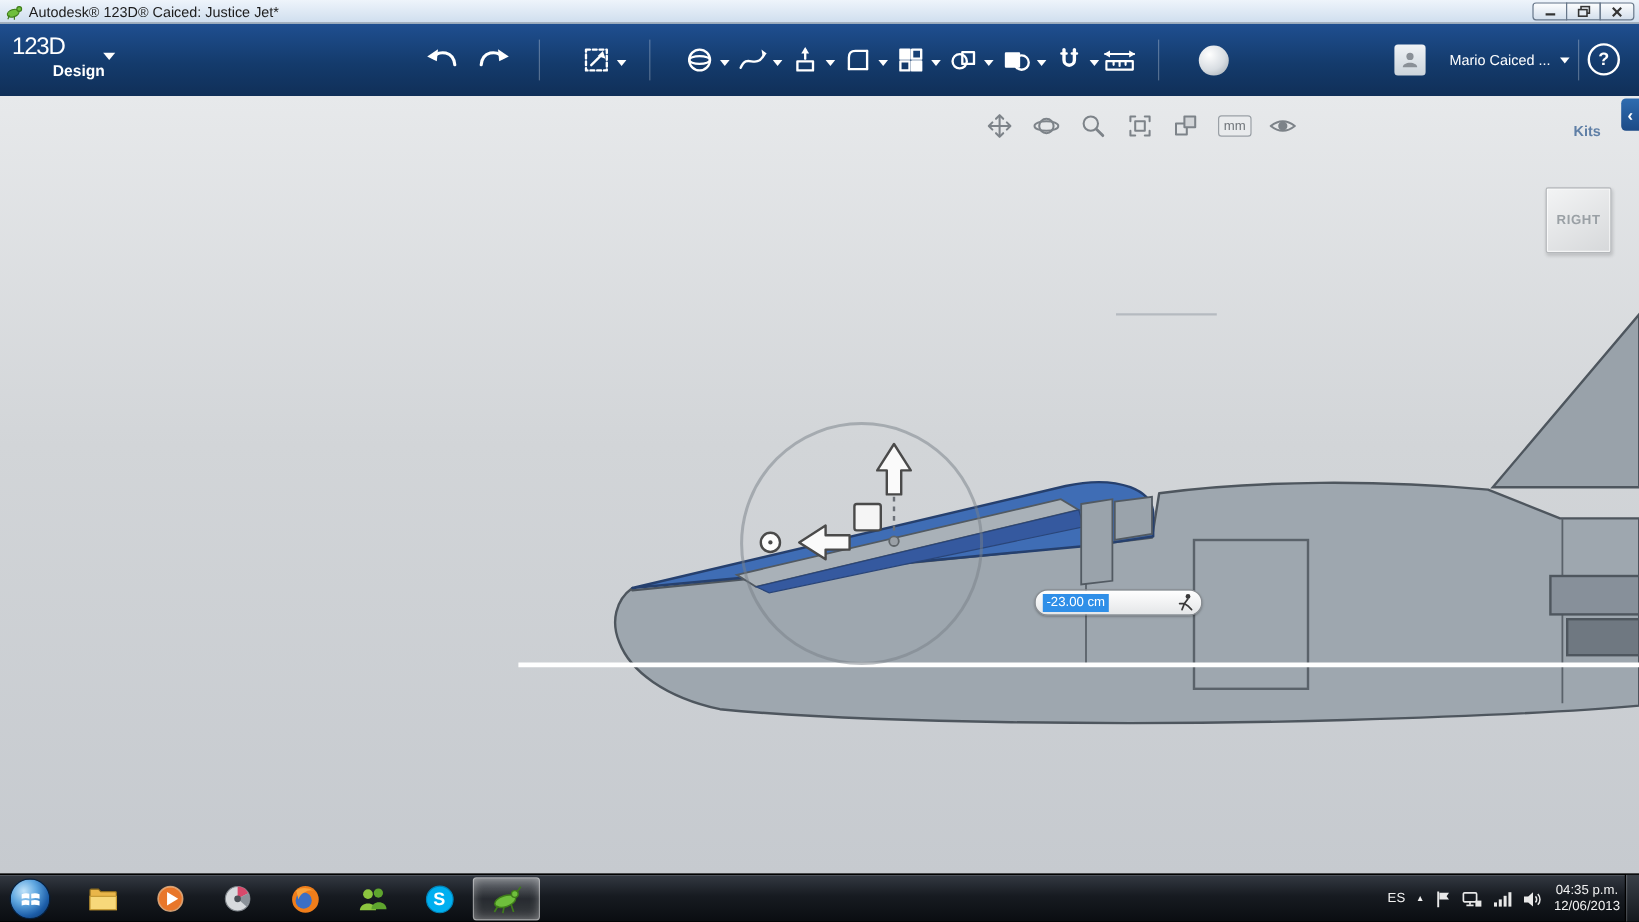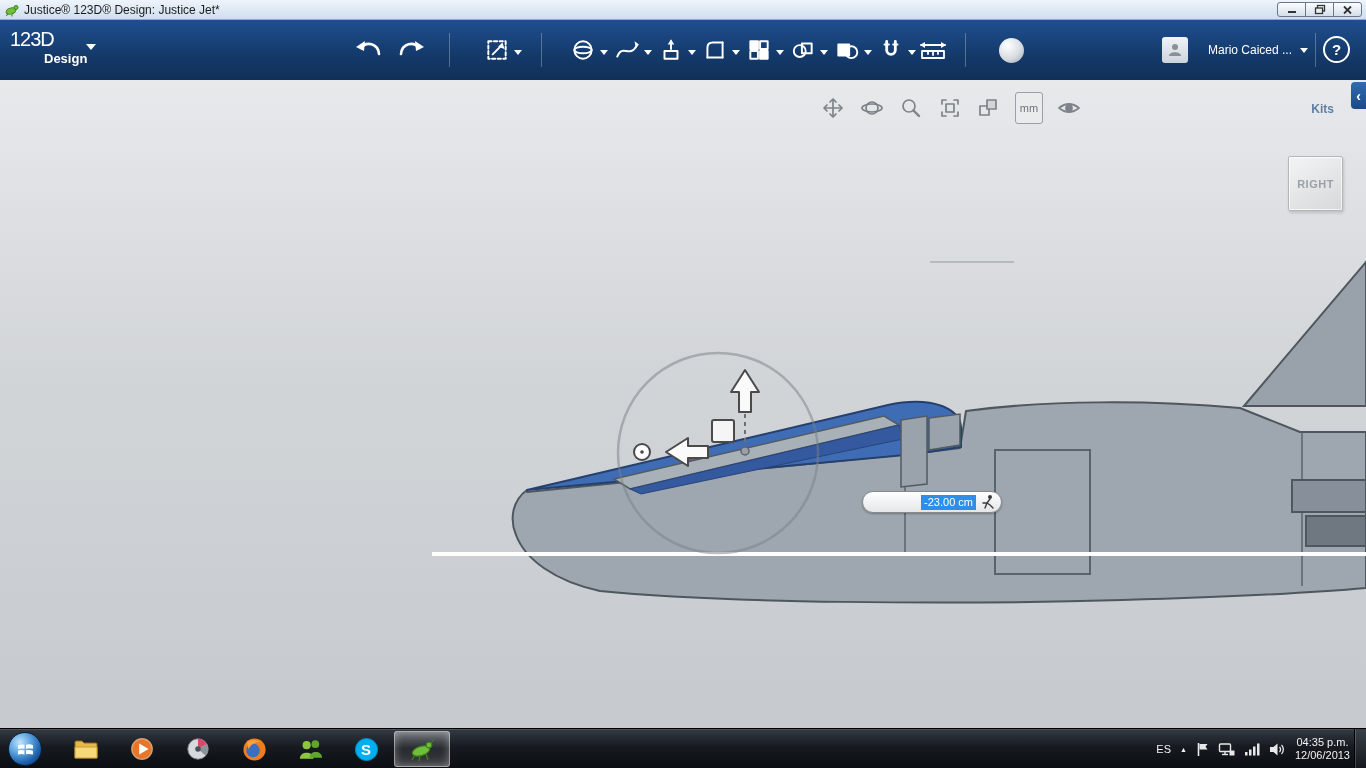--- a/index.html
+++ b/index.html
@@ -41,39 +41,39 @@
     color:#fff; font-weight:bold; font-size:15px; display:flex; align-items:center; justify-content:center; cursor:pointer; }
 
   
   .canvas { position:absolute; top:80px; left:0; width:1366px; height:648px;
     background:linear-gradient(#e7e9eb, #d2d5d8 45%, #c6cacf); }
   .jet-svg { position:absolute; inset:0; width:1366px; height:648px; }
 
   .nav-tools { position:absolute; left:820px; top:12px; display:flex; align-items:center; gap:13px; }
   .nav-tool { width:26px; height:26px; display:flex; align-items:center; justify-content:center; cursor:pointer; }
   .nav-tool svg { stroke:#7d8389; fill:none; stroke-width:1.7; stroke-linecap:round; stroke-linejoin:round; }
-  .mm-btn { min-width:28px; height:32px; border:1px solid #9aa0a6; border-radius:3px; background:#e9ebed;
+  .mm-btn { min-width:28px; height:18px; border:1px solid #9aa0a6; border-radius:3px; background:#e9ebed;
     color:#6f7479; font-size:11px; display:flex; align-items:center; justify-content:center; padding:0 3px; cursor:pointer; }
 
   .kits-label { position:absolute; top:22px; right:32px; color:#5f7fa6; font-weight:bold; font-size:12px; cursor:pointer; }
   .kits-tab { position:absolute; top:2px; right:0; width:15px; height:27px;
     background:linear-gradient(#2f6cb0,#1c4a86); border-radius:4px 0 0 4px;
     color:#fff; font-size:14px; font-weight:bold; display:flex; align-items:center; justify-content:center; cursor:pointer; }
 
   .viewcube { position:absolute; top:76px; right:23px; width:55px; height:55px;
     border:1px solid #b4b7ba; border-radius:2px;
     background:linear-gradient(150deg,#f3f4f5,#d6d8da);
     box-shadow:inset 0 0 0 1px rgba(255,255,255,.7), 1px 2px 3px rgba(0,0,0,.15);
     color:#9aa0a5; font-weight:bold; font-size:11px; letter-spacing:.5px;
     display:flex; align-items:center; justify-content:center; cursor:pointer; }
 
   .dim-pill { position:absolute; left:862px; top:411px; width:140px; height:22px; border-radius:11px;
     background:linear-gradient(#ffffff,#e4e6e8); border:1px solid #868b90;
     box-shadow:0 1px 2px rgba(0,0,0,.3);
-    display:flex; align-items:center; justify-content:flex-end; gap:5px; padding:0 6px; }
+    display:flex; align-items:center; justify-content:space-between; gap:5px; padding:0 6px; }
   .dim-value { background:#2f8fe8; color:#fff; font-size:11px; padding:1px 3px; line-height:13px; }
 
   
   .taskbar { position:absolute; bottom:0; left:0; right:0; height:40px;
     background:linear-gradient(#343a43,#171b21 45%, #0a0d11);
     border-top:1px solid #000; box-shadow:inset 0 1px 0 rgba(255,255,255,.13); }
   .start-orb { position:absolute; left:8px; top:3px; width:34px; height:34px; border-radius:50%;
     border:1px solid #06203f; cursor:pointer;
     background:radial-gradient(circle at 34% 30%, #c2e4fa 0%, #5ea6e0 35%, #1c5da8 68%, #0b2f58 100%);
     display:flex; align-items:center; justify-content:center; }
@@ -97,21 +97,21 @@
 
 <div class="screen">
 
   <div class="titlebar">
     <svg width="14" height="14" viewBox="0 0 14 14">
       <ellipse cx="6" cy="8" rx="5" ry="3" fill="#6fbf3c" stroke="#3f7d1a" stroke-width="1" transform="rotate(-18 6 8)"></ellipse>
       <circle cx="11" cy="4.5" r="2" fill="#6fbf3c" stroke="#3f7d1a" stroke-width="1"></circle>
       <line x1="3" y1="10" x2="1.5" y2="13" stroke="#3f7d1a" stroke-width="1"></line>
       <line x1="7" y1="11" x2="7" y2="13.5" stroke="#3f7d1a" stroke-width="1"></line>
     </svg>
-    <span class="title-text">Justice® 123D® Design: Justice Jet*</span>
+    <span class="title-text">Autodesk® 123D® Caiced: Justice Jet*</span>
     <div class="win-controls">
       <div class="win-btn">
         <svg width="12" height="10" viewBox="0 0 12 10">
             <line x1="2" y1="7" x2="10" y2="7" stroke="#333" stroke-width="2"></line>
           </svg>
       </div>
       <div class="win-btn">
         <svg width="12" height="11" viewBox="0 0 12 11">
           <rect x="3.5" y="1.5" width="7" height="5.5" fill="none" stroke="#333" stroke-width="1.3"></rect>
           <rect x="1.5" y="4" width="7" height="5.5" fill="#e6edf5" stroke="#333" stroke-width="1.3"></rect>

